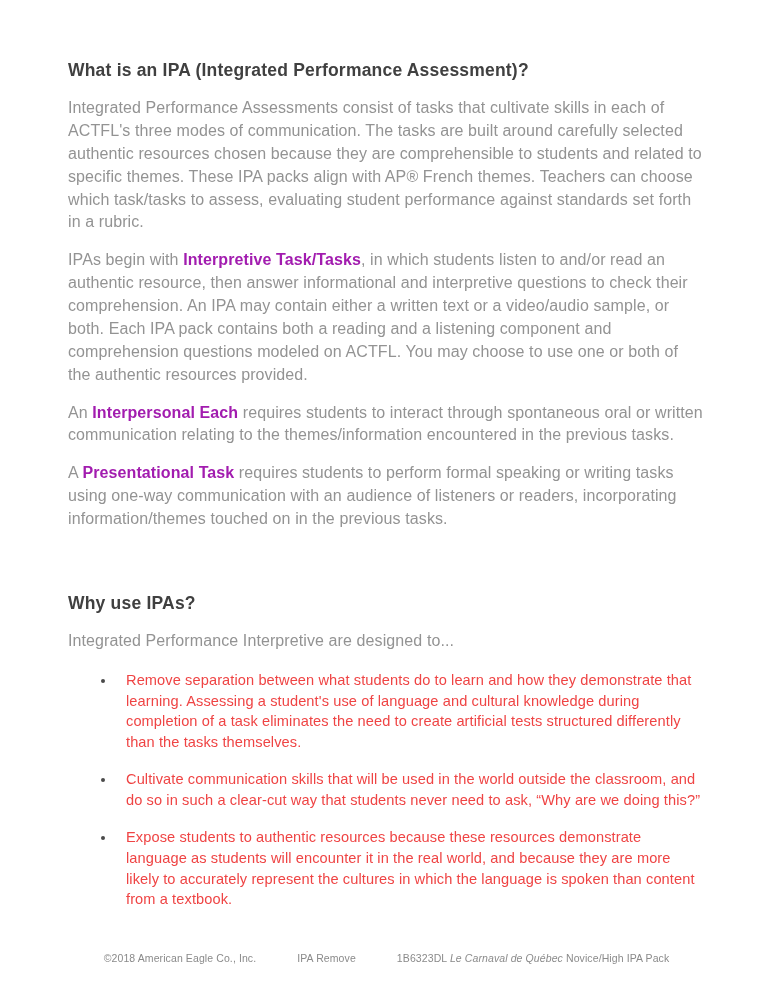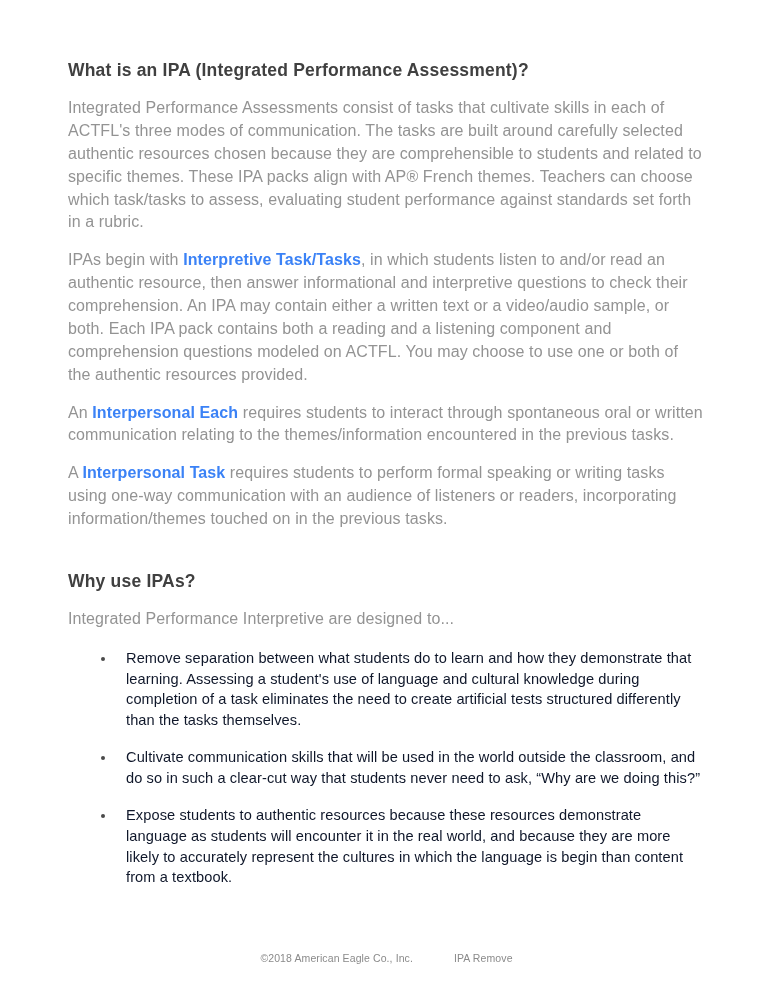--- a/index.html
+++ b/index.html
@@ -22,42 +22,42 @@
     overflow: hidden;
   }
   h1 {
     font-size: 17.5px;
     font-weight: 700;
     color: #404040;
     letter-spacing: 0.2px;
     margin: 0 0 16px 0;
   }
   h1.second {
-    margin-top: 40px;
+    margin-top: 62px;
   }
   p {
     font-size: 16px;
     line-height: 1.43;
     color: #939393;
     letter-spacing: 0.1px;
     margin: 0 0 15px 0;
   }
   strong {
-    color: #3b82f6;
+    color: #a21caf;
     font-weight: 700;
   }
   ul.bullets {
     margin: 17px 0 0 0;
     padding: 0 0 0 48px;
     list-style: disc;
   }
   ul.bullets li {
     font-size: 14.6px;
     line-height: 1.43;
-    color: #0f172a;
+    color: #ef4444;
     letter-spacing: 0.1px;
     padding-left: 10px;
     margin-bottom: 16px;
   }
   ul.bullets li::marker {
     color: #4a4a4a;
   }
   .footer {
     position: absolute;
     left: 0;
@@ -82,30 +82,31 @@
 
   <h1>What is an IPA (Integrated Performance Assessment)?</h1>
 
   <p>Integrated Performance Assessments consist of tasks that cultivate skills in each of ACTFL's three modes of communication. The tasks are built around carefully selected authentic resources chosen because they are comprehensible to students and related to specific themes. These IPA packs align with AP® French themes. Teachers can choose which task/tasks to assess, evaluating student performance against standards set forth in a rubric.</p>
 
   <p><span>IPAs begin with </span><strong>Interpretive Task/Tasks</strong><span>, in which students listen to and/or read an authentic resource, then answer informational and interpretive questions to check their comprehension. An IPA may contain either a written text or a video/audio sample, or both. Each IPA pack contains both a reading and a listening component and comprehension questions modeled on ACTFL. You may choose to use one or both of the authentic resources provided.</span></p>
 
 
   <p><span>An </span><strong>Interpersonal Each</strong><span> requires students to interact through spontaneous oral or written communication relating to the themes/information encountered in the previous tasks.</span></p>
 
-  <p><span>A </span><strong>Interpersonal Task</strong><span> requires students to perform formal speaking or writing tasks using one-way communication with an audience of listeners or readers, incorporating information/themes touched on in the previous tasks.</span></p>
+  <p><span>A </span><strong>Presentational Task</strong><span> requires students to perform formal speaking or writing tasks using one-way communication with an audience of listeners or readers, incorporating information/themes touched on in the previous tasks.</span></p>
 
   <h1 class="second">Why use IPAs?</h1>
 
   <p>Integrated Performance Interpretive are designed to...</p>
 
   <ul class="bullets">
     <li>Remove separation between what students do to learn and how they demonstrate that learning. Assessing a student's use of language and cultural knowledge during completion of a task eliminates the need to create artificial tests structured differently than the tasks themselves.</li>
     <li>Cultivate communication skills that will be used in the world outside the classroom, and do so in such a clear-cut way that students never need to ask, “Why are we doing this?”</li>
-    <li>Expose students to authentic resources because these resources demonstrate language as students will encounter it in the real world, and because they are more likely to accurately represent the cultures in which the language is begin than content from a textbook.</li>
+    <li>Expose students to authentic resources because these resources demonstrate language as students will encounter it in the real world, and because they are more likely to accurately represent the cultures in which the language is spoken than content from a textbook.</li>
   </ul>
 
   <div class="footer">
     <span class="seg">©2018 American Eagle Co., Inc.</span>
     <span class="seg">IPA Remove</span>
+    <span class="seg"><span>1B6323DL</span> <em>Le Carnaval de Québec</em> <span>Novice/High IPA Pack</span></span>
   </div>
 
 </div>
 
 </body></html>

